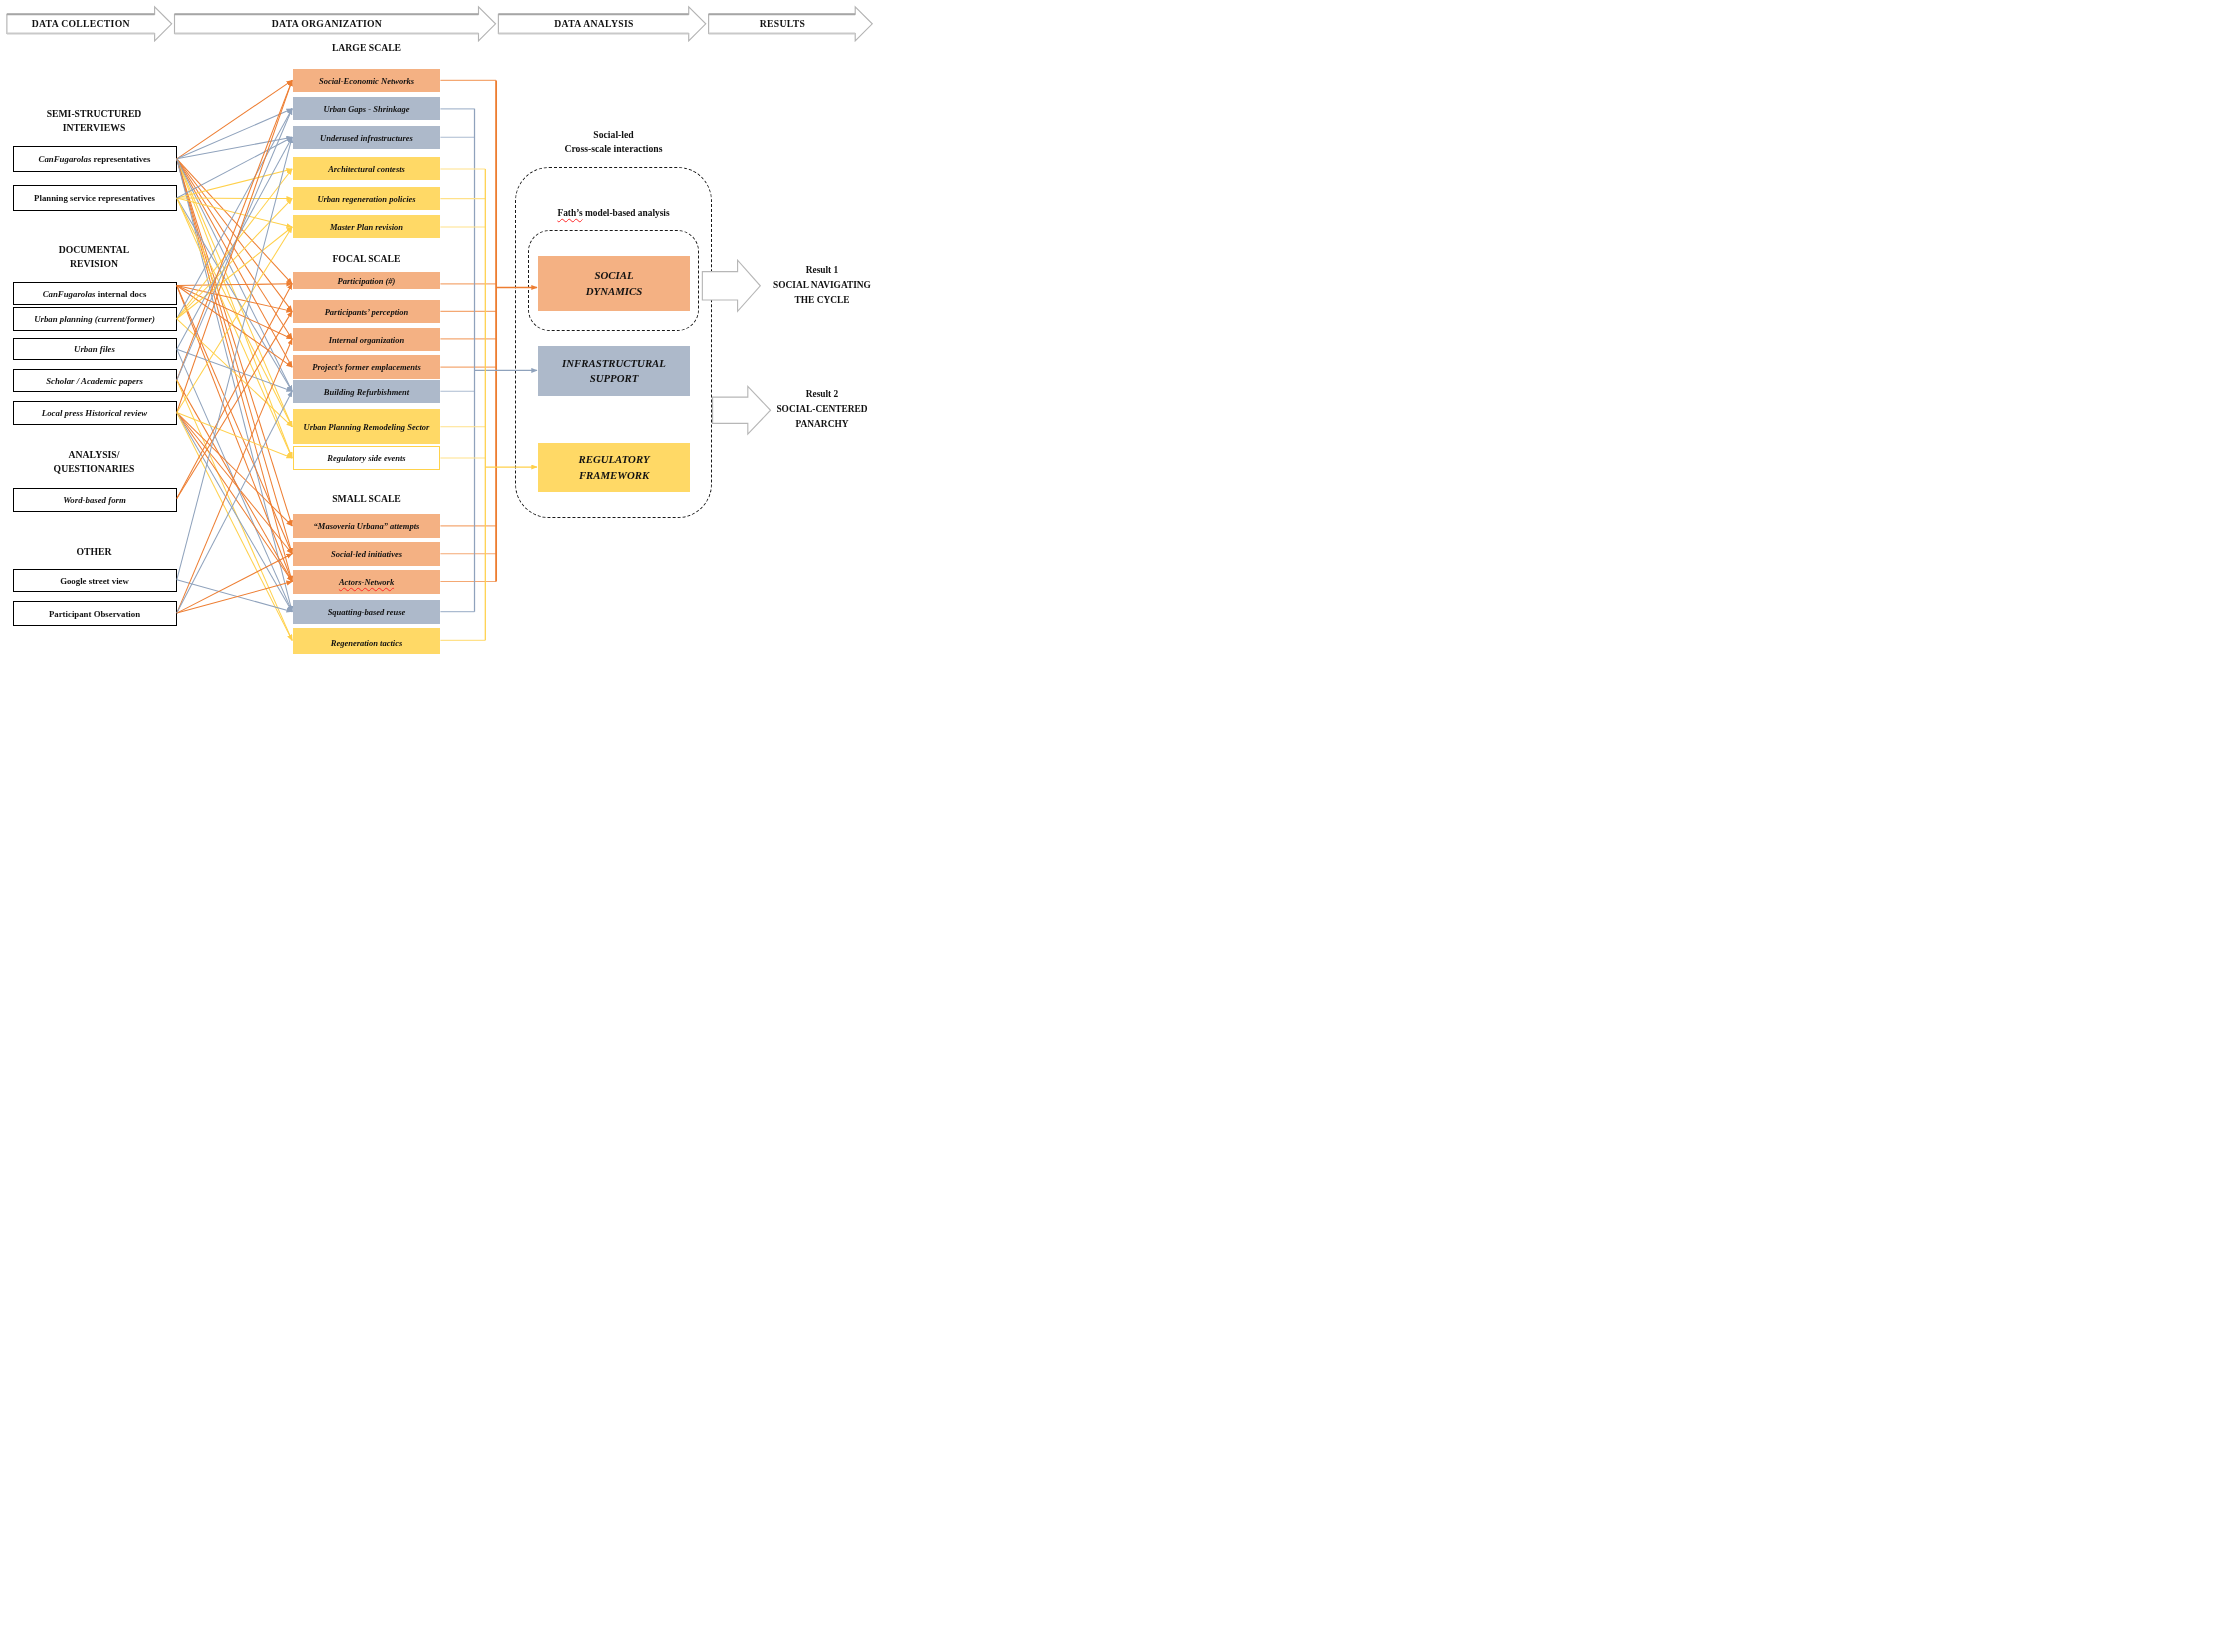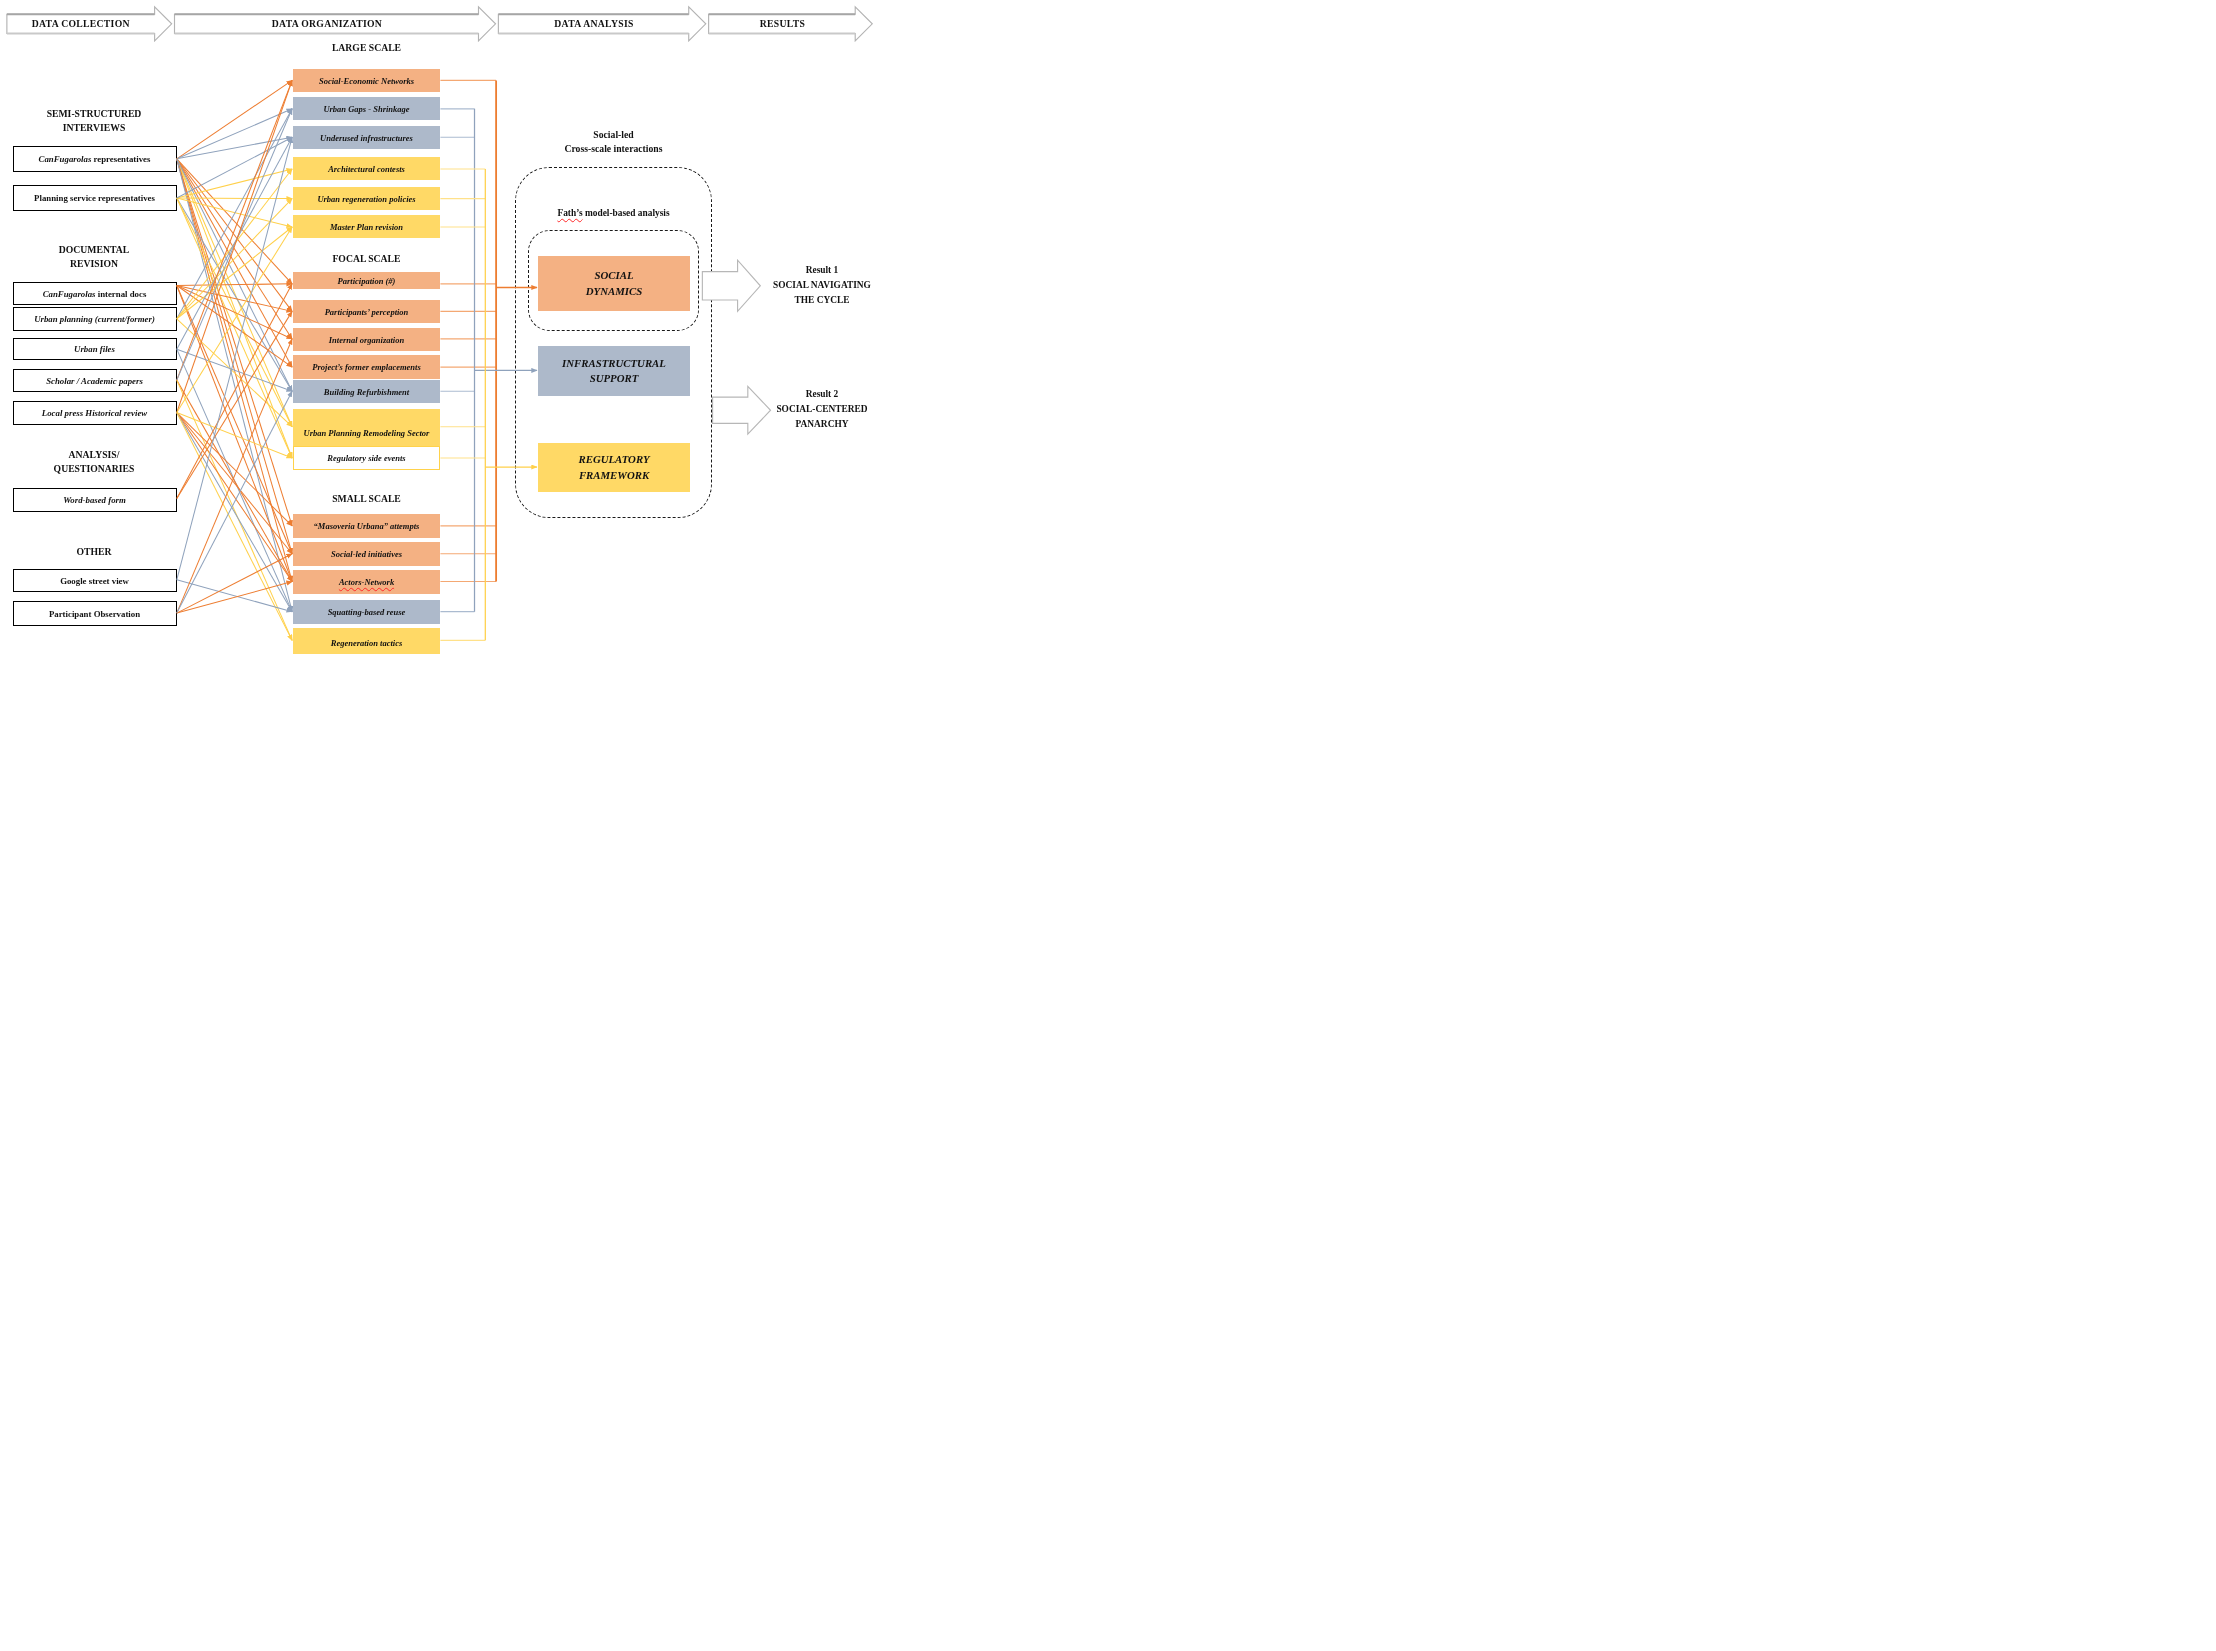--- a/index.html
+++ b/index.html
@@ -137,21 +137,21 @@
     </div>
   <div class="mbox fill-o" style="top:328px;height:23px;">
       <span>Internal organization</span>
     </div>
   <div class="mbox fill-o" style="top:355px;height:24px;">
       <span>Project’s former emplacements</span>
     </div>
   <div class="mbox fill-g" style="top:380px;height:23px;">
       <span>Building Refurbishment</span>
     </div>
-  <div class="mbox fill-y" style="top:409px;height:48px;font-style:italic;">
+  <div class="mbox fill-y" style="top:409px;height:35px;font-style:italic;">
       <span>Urban Planning Remodeling Sector</span>
     </div>
   <div class="mbox fill-w" style="top:446px;height:24px;">
       <span>Regulatory side events</span>
     </div>
   <div class="mbox fill-o" style="top:514px;height:24.4px;">
       <span>“Masoveria Urbana” attempts</span>
     </div>
   <div class="mbox fill-o" style="top:542px;height:24.4px;">
       <span>Social-led initiatives</span>

